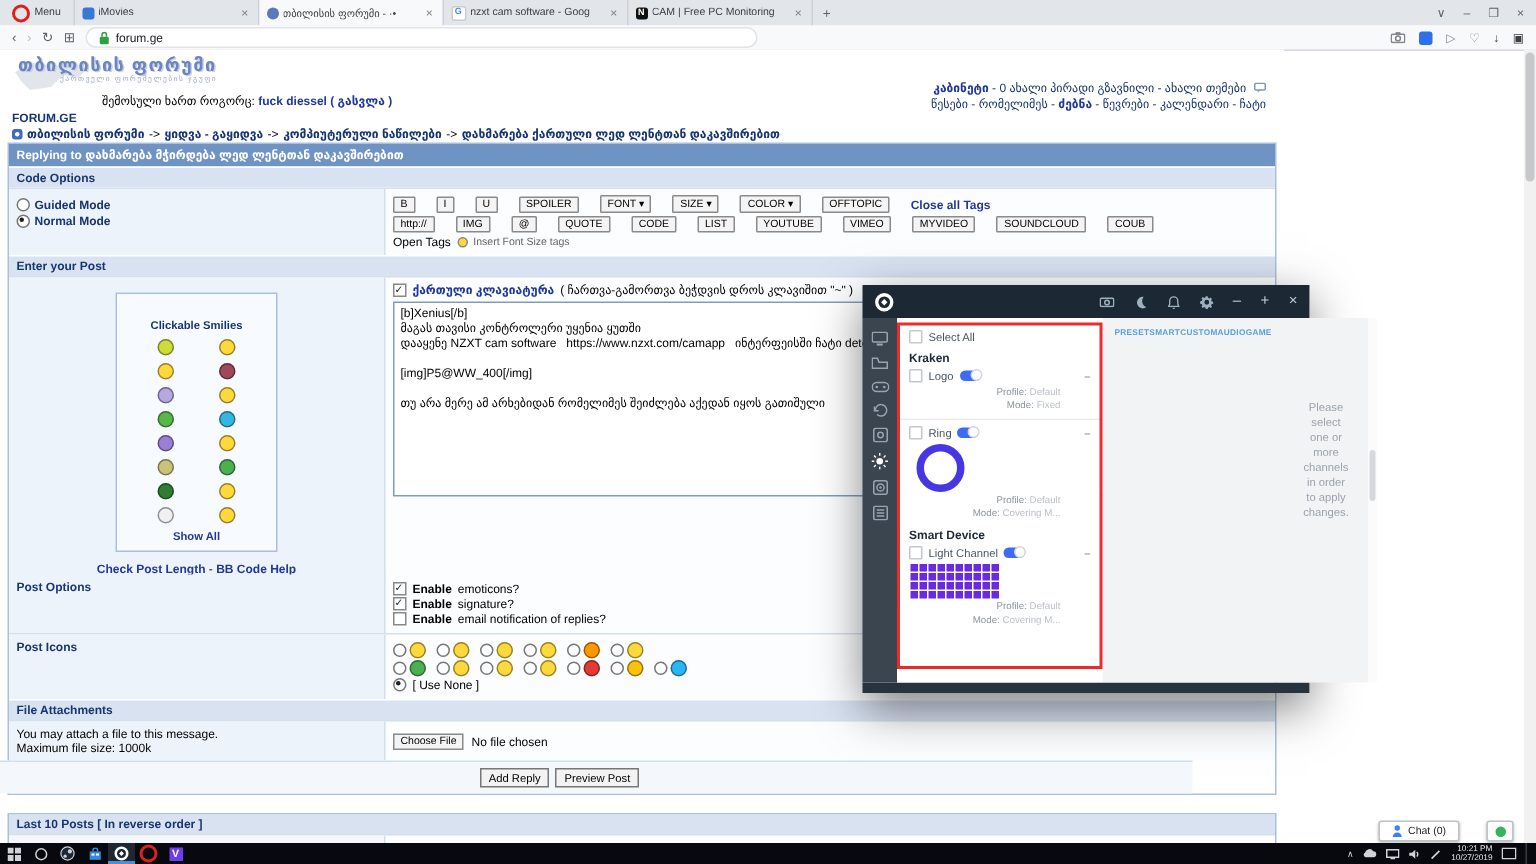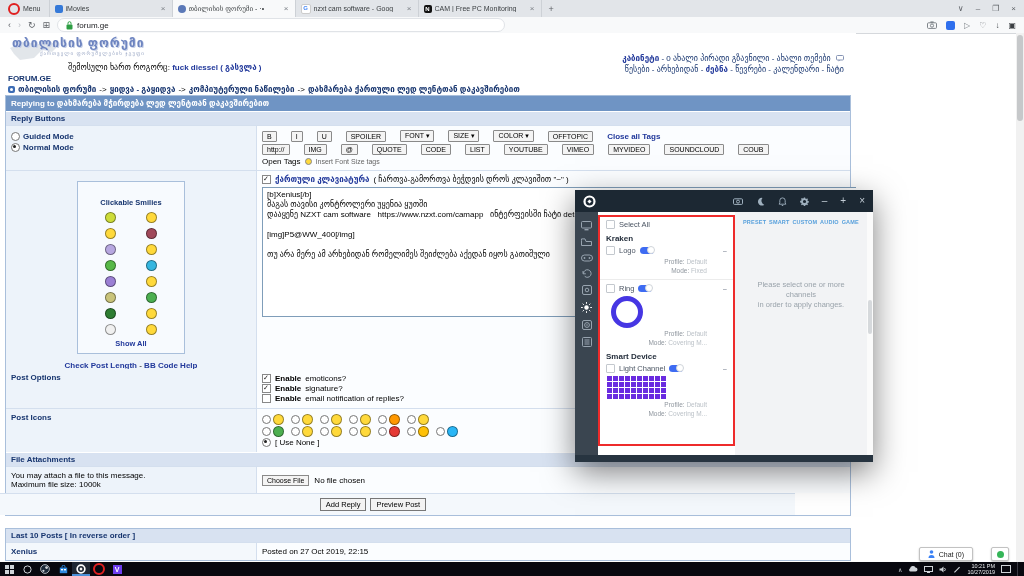--- a/index.html
+++ b/index.html
@@ -86,21 +86,21 @@
   .sect{font-weight:bold;color:#1f2937;font-size:8px;margin:5px 0 1px;}
   .tg{width:14px;height:7px;border-radius:4px;background:var(--c,#3E6BF2);position:relative;flex:0 0 14px;}
   .tg::after{content:"";position:absolute;right:-1px;top:-1px;width:8px;height:8px;background:#fff;border:1px solid #d0d5da;border-radius:50%;box-sizing:border-box;}
   .wordmark{font-weight:bold;font-size:17px;letter-spacing:0px;margin:1px 0 0 1px;}
   .pm{ text-align:right;padding-right:20px;line-height:8.5px;font-size:6.5px;}
   .pm .k{color:#8F969E}.pm .v{color:#BCC2C8}
   .divider{border-top:1px solid #ececec;margin:4px -8px;}
   .ring{width:22px;height:22px;border-radius:50%;border:5px solid var(--c,#4636E3);margin:2px 0 2px 5px;}
   .leds{display:flex;flex-wrap:wrap;gap:1px;width:60px;margin:2px 0 2px 1px;}
   .leds i{width:5px;height:5px;background:var(--c,#6A2BE0);}
-  .nz-right{flex:1;background:#F2F3F5;display:flex;flex-direction:column;}
+  .nz-right{flex:1;background:#F2F3F5;display:flex;flex-direction:row;}
   .nz-tabs{display:flex;justify-content:space-between;padding:7px 8px 0;font-size:5.5px;font-weight:bold;color:#58A0DC;letter-spacing:.2px;}
   .nz-msg{margin-top:55px;text-align:center;color:#9AA3AB;font-size:7.5px;line-height:10px;padding:0 13px;}
   .nz-scroll{width:6px;flex:0 0 6px;background:#FBFBFB;}
   .nz-scroll .thumb{width:4px;height:34px;margin:88px auto 0;background:#D6D9DC;border-radius:2px;}
   .nz-bottom{height:7px;background:#273440;}
   
   .taskbar{position:absolute;left:0;bottom:0;width:1024px;height:14px;background:#08080F;display:flex;align-items:center;color:#cfd3d8;}
   .tb-ic{width:18px;height:14px;display:flex;align-items:center;justify-content:center;}
   .tb-ic.active{background:#1F2733;box-shadow:inset 0 -2px 0 #4a90d9;}
   .opera-tb{width:8px;height:8px;border:2px solid #e02020;border-radius:50%;}
@@ -206,28 +206,28 @@
       </div>
       <div class="userbar">
         <div>
           <span class="blink">კაბინეტი</span><span> - 0 ახალი პირადი გზავნილი - ახალი თემები</span>
           <svg class="bubble" width="8" height="7" viewBox="0 0 8 7">
               <rect x="0.5" y="0.5" width="7" height="4.5" rx="1" fill="none" stroke="currentColor"></rect>
               <path d="M2.5 5 L2.5 6.6 L4.4 5" fill="currentColor"></path>
             </svg>
         </div>
         <div>
-          <span>წესები - არხებიდან - </span><span class="blink">ძებნა</span><span> - წევრები - კალენდარი - ჩატი</span>
+          <span>წესები - რომელიმეს - </span><span class="blink">ძებნა</span><span> - წევრები - კალენდარი - ჩატი</span>
         </div>
       </div>
     </div>
 
     <div class="tbl">
       <div class="bar-main" style="background: rgb(111, 148, 196);">Replying to დახმარება მჭირდება ლედ ლენტთან დაკავშირებით</div>
-      <div class="bar-sec">Reply Buttons</div>
+      <div class="bar-sec">Code Options</div>
 
       <div class="frow">
         <div class="cell-l">
           <div class="radioline">
             <span class="rb"></span>
             <span class="bold-navy">Guided Mode</span>
           </div>
           <div class="radioline">
             <span class="rb sel"></span>
             <span class="bold-navy">Normal Mode</span>
@@ -259,20 +259,21 @@
             <button class="bbtn">COUB</button>
           </div>
           <div class="opentags">
             <span>Open Tags</span>
             <span class="dotic"></span>
             <span class="hint">Insert Font Size tags</span>
           </div>
         </div>
       </div>
 
+      <div class="bar-sec">Enter your Post</div>
 
       <div class="frow" style="min-height:172px">
         <div class="cell-l">
           <div class="smilebox">
             <div class="bold-navy" style="font-size:7.5px">Clickable Smilies</div>
             <div class="smilegrid">
               <span class="smiley" style="--c: #cddc39;"></span>
               <span class="smiley" style="--c: #ffd93b;"></span>
               <span class="smiley" style="--c: #ffd93b;"></span>
               <span class="smiley" style="--c: #a0485a;"></span>

